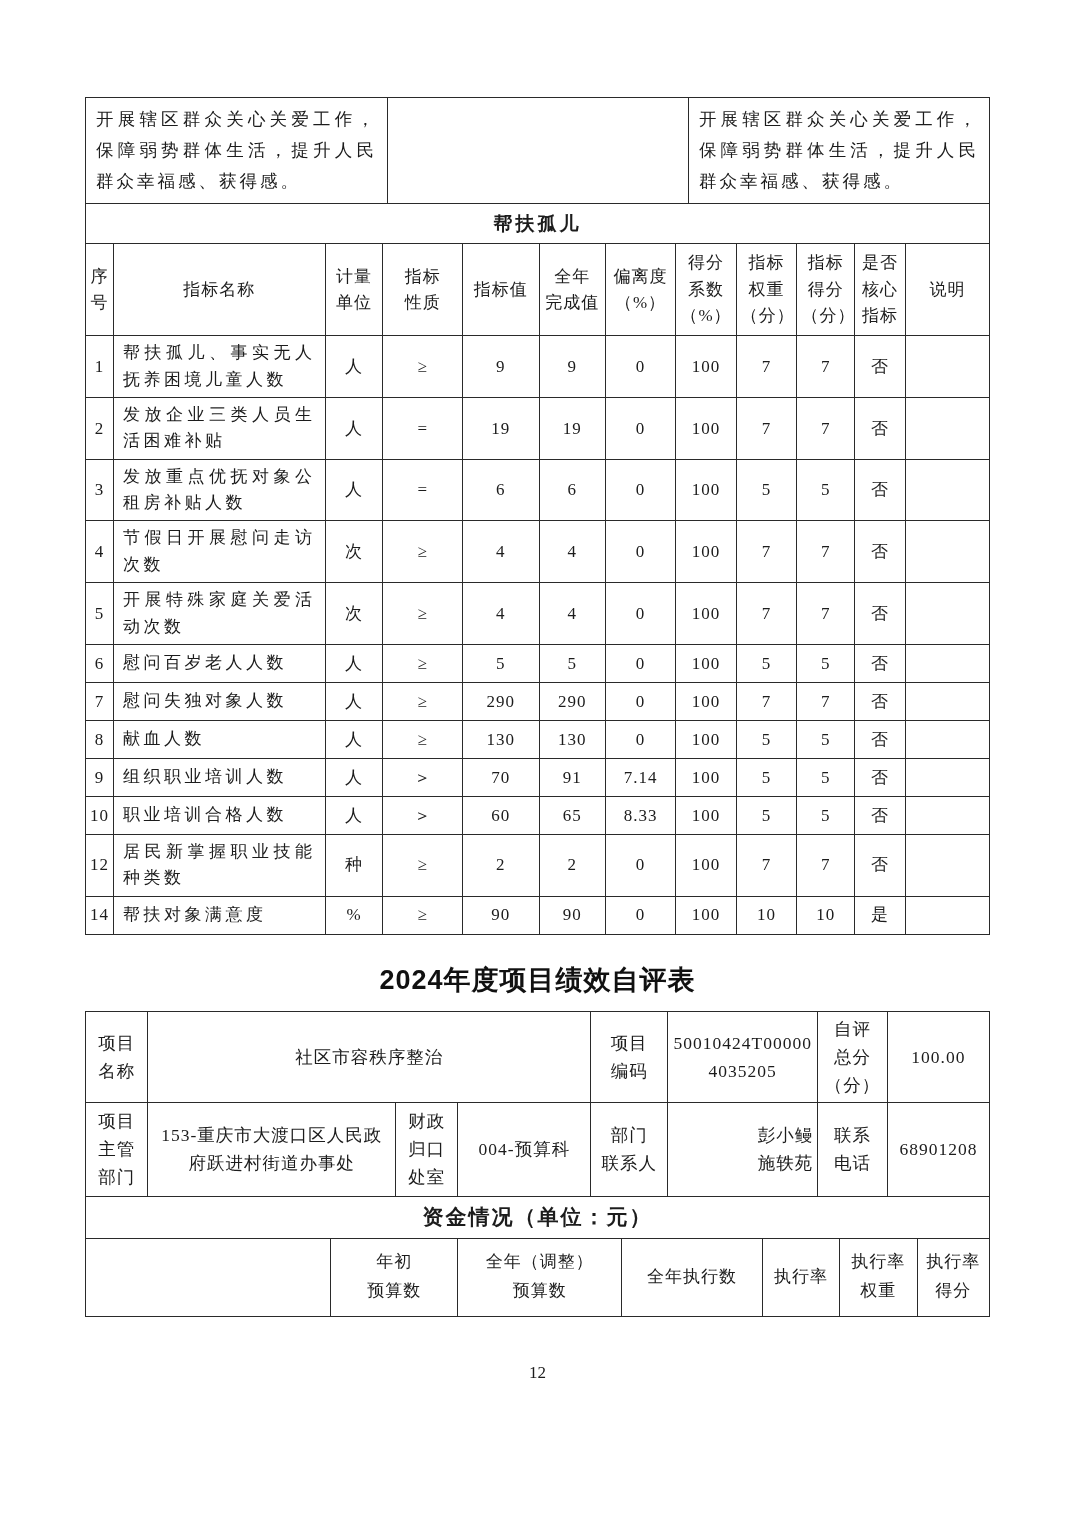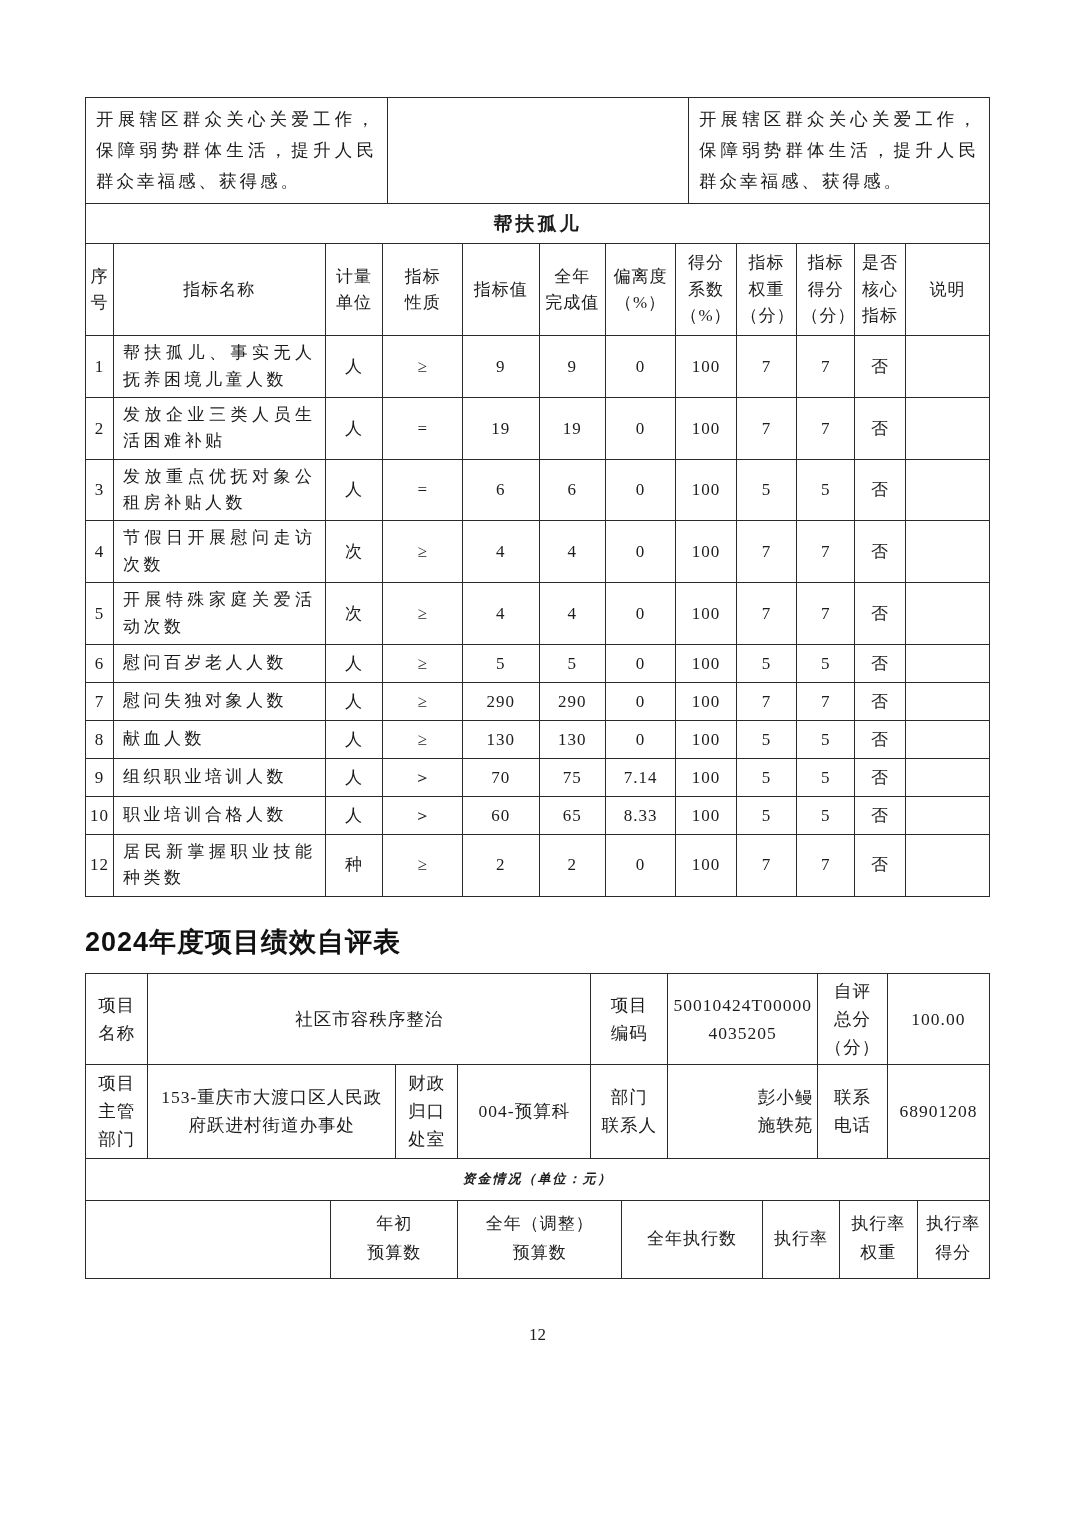--- a/index.html
+++ b/index.html
@@ -53,44 +53,43 @@
   .main td { height: 38px; line-height: 1.5; }
   .main td.col-1 {
     text-align: justify;
     padding: 4px 9px;
     letter-spacing: 3.5px;
     line-height: 1.55;
   }
 
   
   .doc-title {
-    text-align: left;
+    text-align: center;
     font-family: "Liberation Sans", "DejaVu Sans", sans-serif;
     font-weight: 700;
     font-size: 27px;
     letter-spacing: 1px;
     color: #111;
     margin: 27px 0 13px 0;
   }
 
   
   .info th, .info td { font-size: 17.5px; line-height: 1.6; }
   .info th { white-space: pre-line; }
   .info td.breakall { word-break: break-all; }
   .info .row-a > * { height: 90px; }
   .info .row-b > * { height: 94px; }
   .prewrap { white-space: pre-line; text-align: right; }
 
   .fundbar td {
     height: 42px;
     font-weight: bold;
-    font-size: 13px;
+    font-size: 21px;
     letter-spacing: 2px;
     font-family: "Liberation Sans", "DejaVu Sans", sans-serif;
-    font-style: italic;
   }
   .fundcols td { height: 78px; white-space: pre-line; line-height: 1.7; }
 
   .pagenum {
     text-align: center;
     font-size: 17px;
     margin-top: 46px;
     letter-spacing: 0;
   }
 </style>
@@ -273,21 +272,21 @@
           <td class="col-9">5</td>
           <td class="col-10">否</td>
           <td class="col-11"></td>
         </tr>
         <tr>
           <td class="col-0">9</td>
           <td class="col-1">组织职业培训人数</td>
           <td class="col-2">人</td>
           <td class="col-3">＞</td>
           <td class="col-4">70</td>
-          <td class="col-5">75</td>
+          <td class="col-5">91</td>
           <td class="col-6">7.14</td>
           <td class="col-7">100</td>
           <td class="col-8">5</td>
           <td class="col-9">5</td>
           <td class="col-10">否</td>
           <td class="col-11"></td>
         </tr>
         <tr>
           <td class="col-0">10</td>
           <td class="col-1">职业培训合格人数</td>
@@ -307,20 +306,34 @@
           <td class="col-1">居民新掌握职业技能种类数</td>
           <td class="col-2">种</td>
           <td class="col-3">≥</td>
           <td class="col-4">2</td>
           <td class="col-5">2</td>
           <td class="col-6">0</td>
           <td class="col-7">100</td>
           <td class="col-8">7</td>
           <td class="col-9">7</td>
           <td class="col-10">否</td>
+          <td class="col-11"></td>
+        </tr>
+        <tr>
+          <td class="col-0">14</td>
+          <td class="col-1">帮扶对象满意度</td>
+          <td class="col-2">%</td>
+          <td class="col-3">≥</td>
+          <td class="col-4">90</td>
+          <td class="col-5">90</td>
+          <td class="col-6">0</td>
+          <td class="col-7">100</td>
+          <td class="col-8">10</td>
+          <td class="col-9">10</td>
+          <td class="col-10">是</td>
           <td class="col-11"></td>
         </tr>
       </tbody>
   </table>
 
   <div class="doc-title">2024年度项目绩效自评表</div>
 
   <table class="info">
     <colgroup>
       <col style="width:6.9%">

